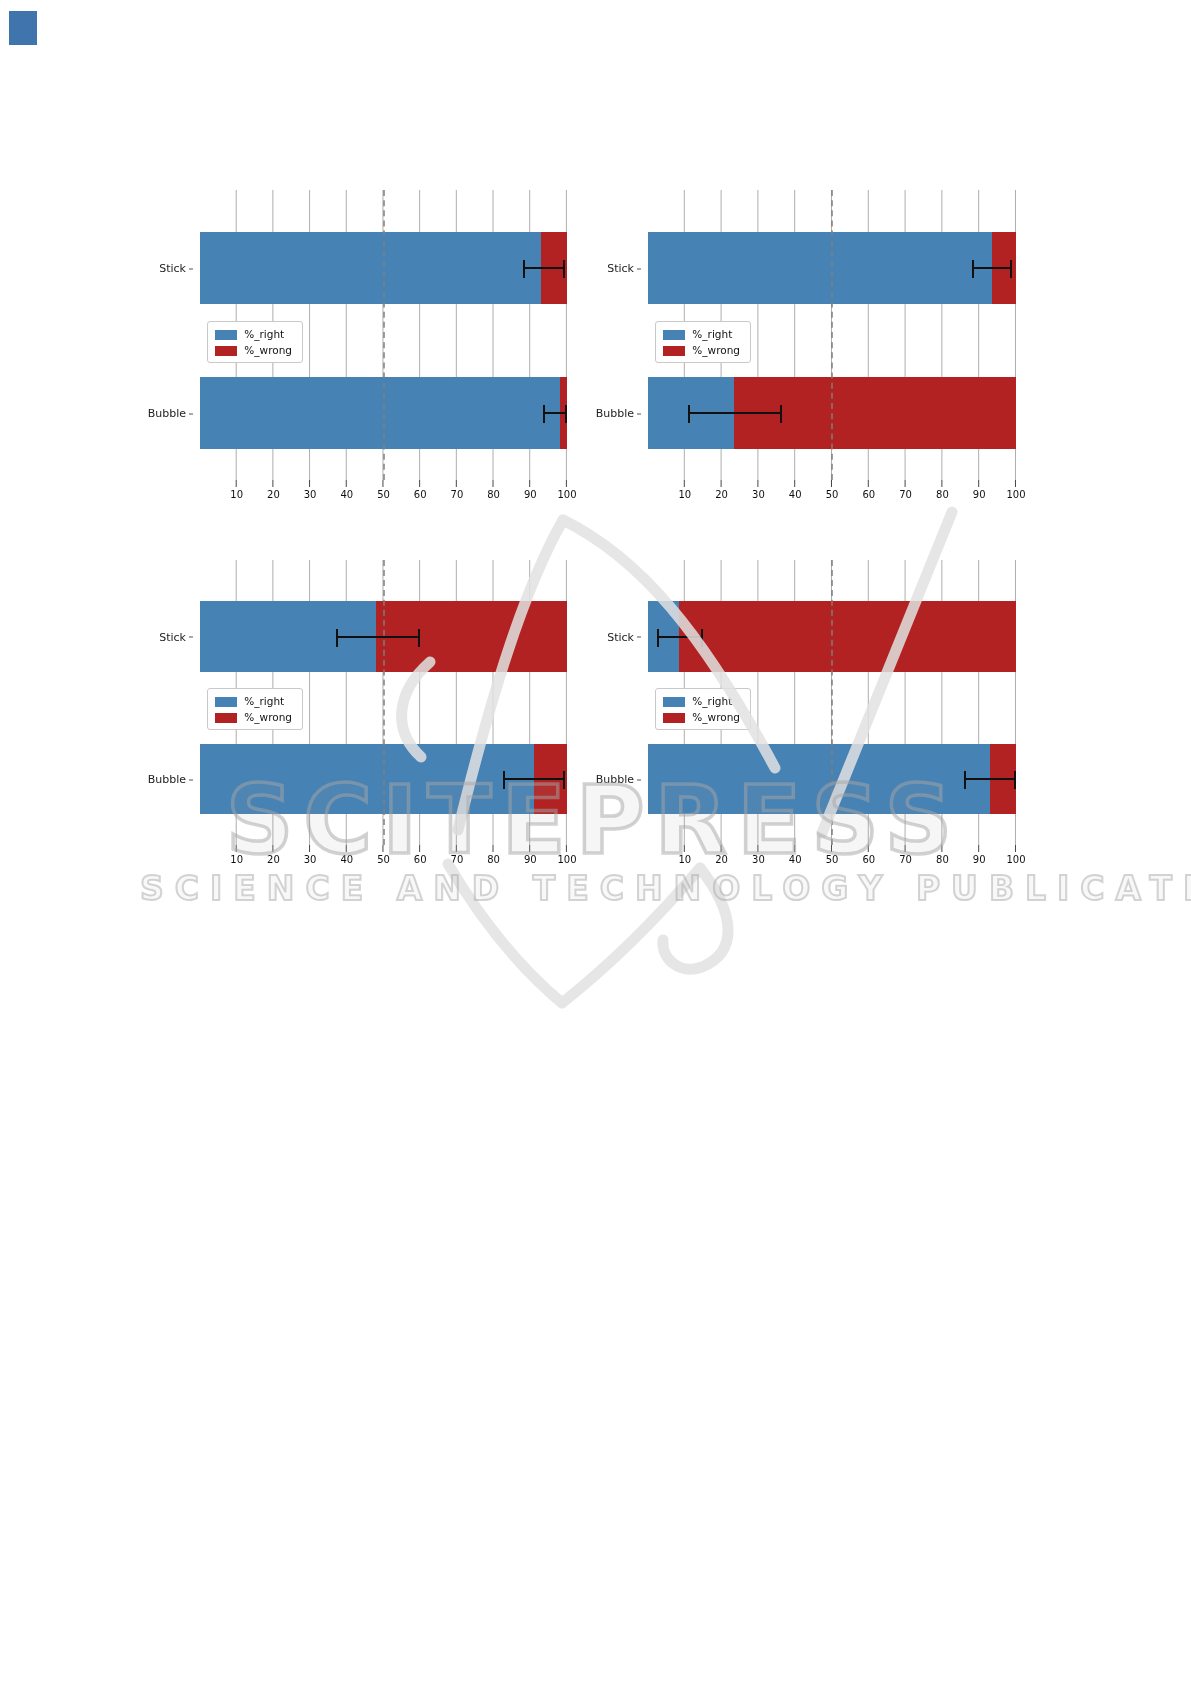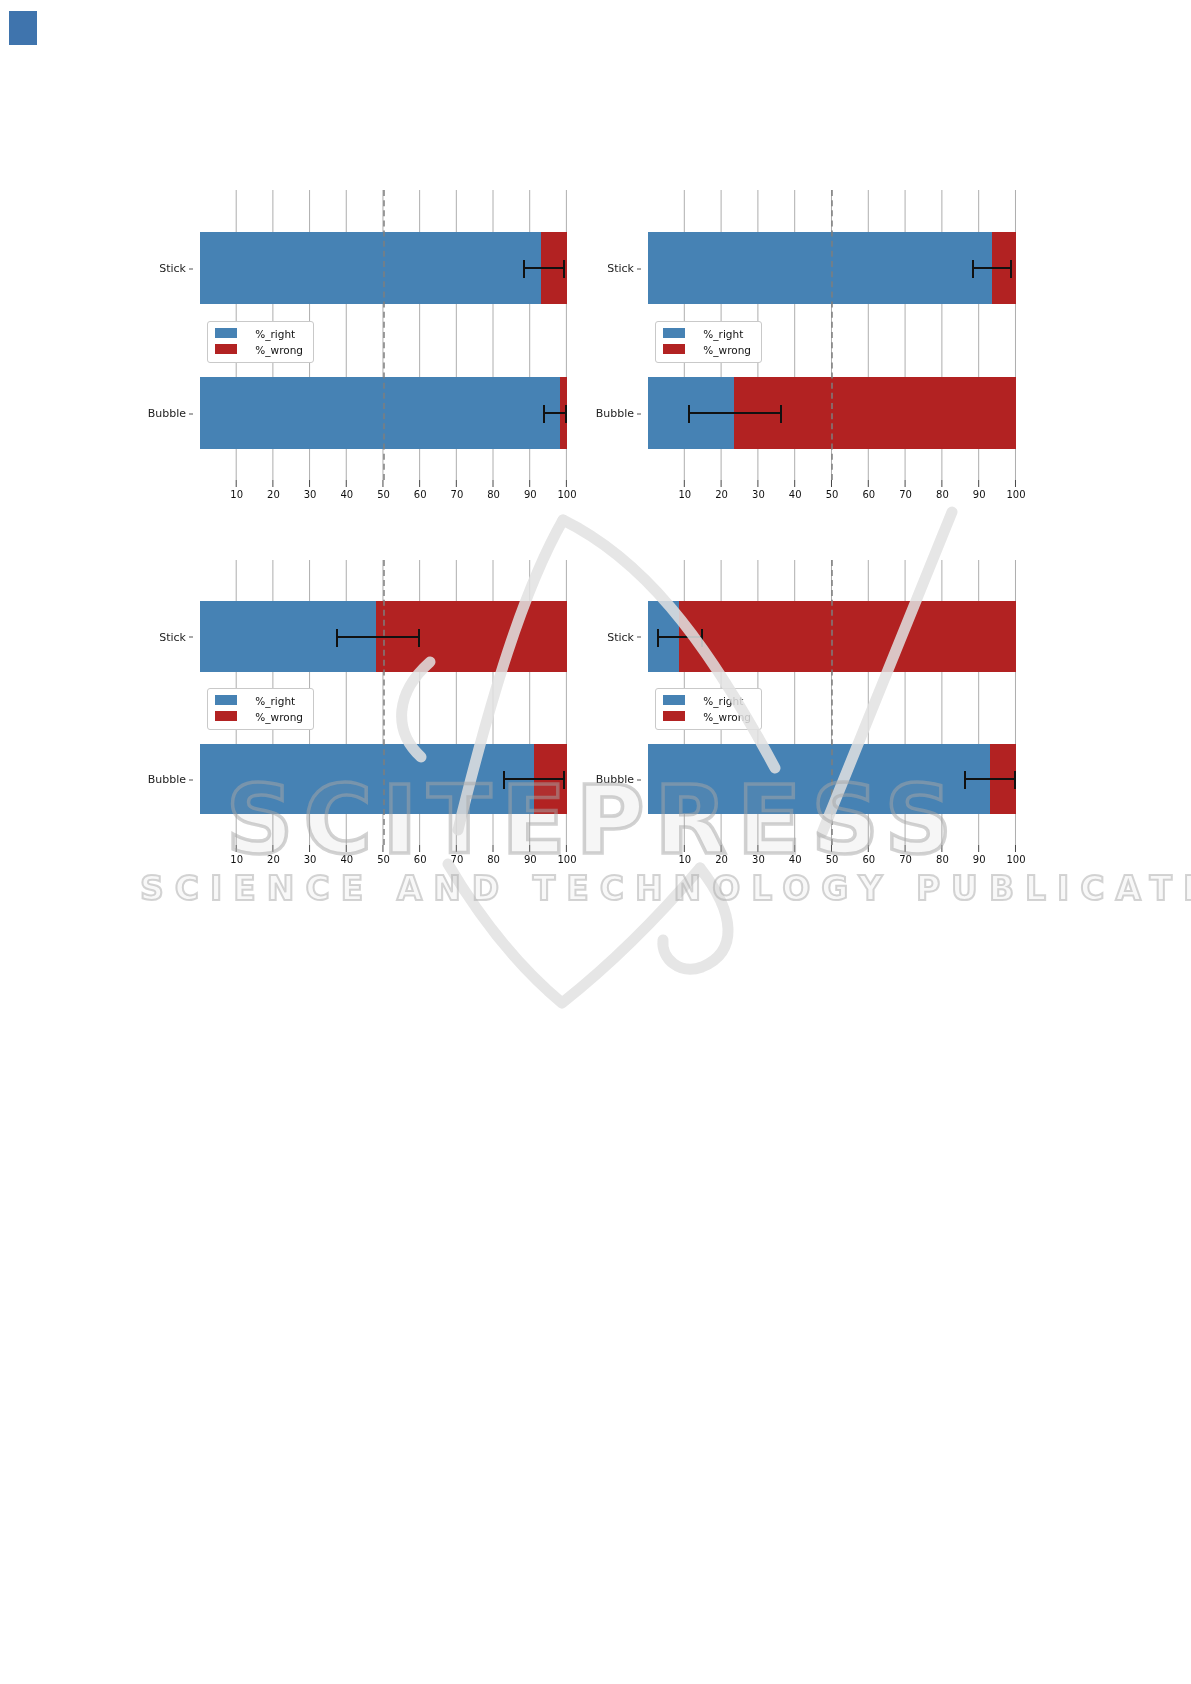--- a/index.html
+++ b/index.html
@@ -38,21 +38,21 @@
   .ylab::after{content:"";display:inline-block;width:4px;height:1px;background:#555;
         vertical-align:middle;margin-left:3px;}
   .y0{top:26.9%;}
   .y1{top:76.9%;padding-left:30px;}
 
   .xlabels{position:absolute;left:0;right:0;top:calc(100% + 9px);height:14px;}
   .xlabels span{position:absolute;top:0;transform:translateX(-50%);font-size:10px;color:#111;}
 
   .legend{position:absolute;left:2%;top:45%;background:#fff;border:1px solid #c9c9c9;
         border-radius:3px;padding:6px 10px 6px 7px;display:flex;flex-direction:column;gap:4px;z-index:7;}
-  .lrow{display:flex;align-items:flex-start;gap:18px;font-size:10.5px;color:#111;white-space:nowrap;}
+  .lrow{display:flex;align-items:flex-end;gap:7px;font-size:10.5px;color:#111;white-space:nowrap;}
   .sw{width:22px;height:10px;display:inline-block;flex:0 0 auto;}
 
   
   .wm{position:absolute;inset:0;z-index:10;pointer-events:none;}
   .wm-title{position:absolute;left:148px;width:892px;top:774px;text-align:center;
         font-weight:800;font-size:94px;line-height:1;letter-spacing:10px;
         color:rgba(170,170,170,0.10);-webkit-text-stroke:3.5px rgba(165,165,165,0.50);
         white-space:nowrap;}
   .wm-sub{position:absolute;left:140px;width:908px;top:872px;text-align:center;
         font-weight:700;font-size:33px;line-height:1;letter-spacing:11px;

